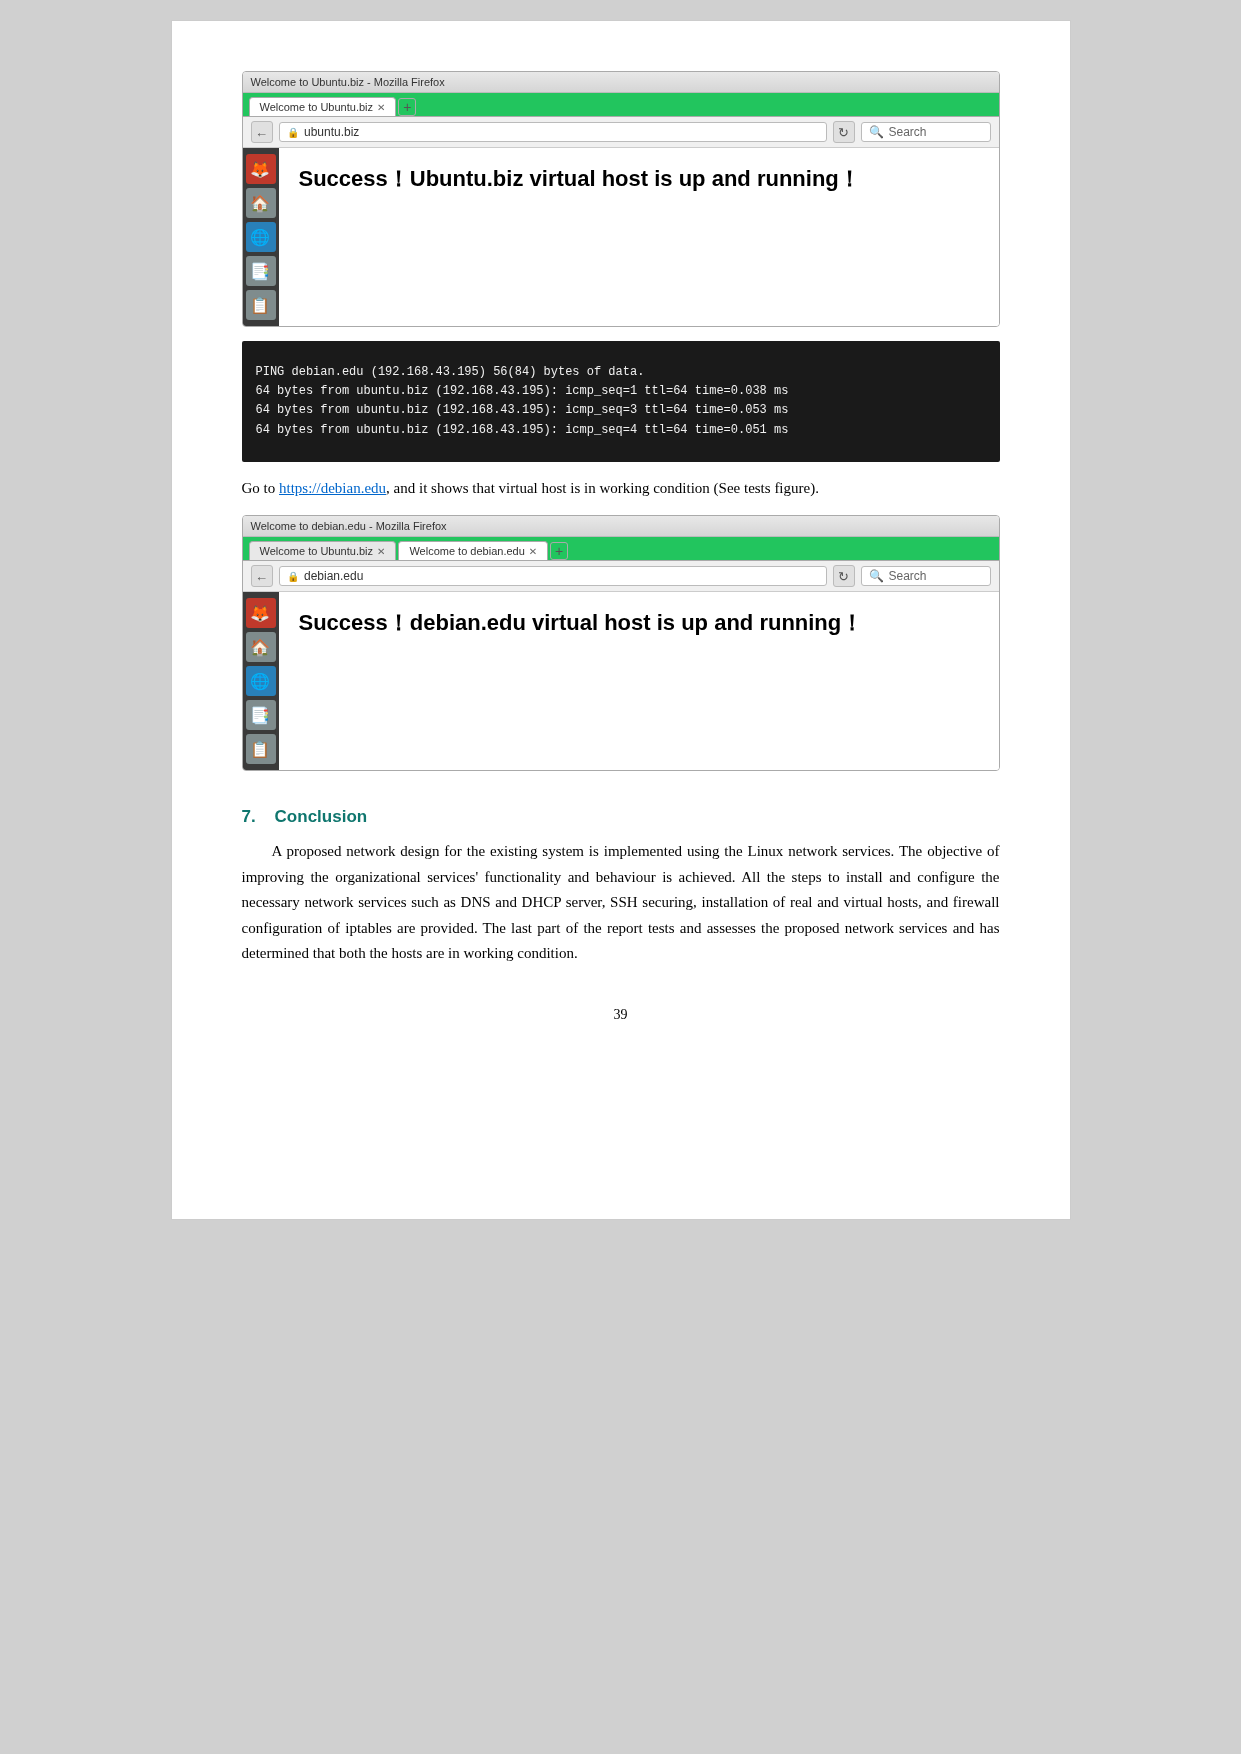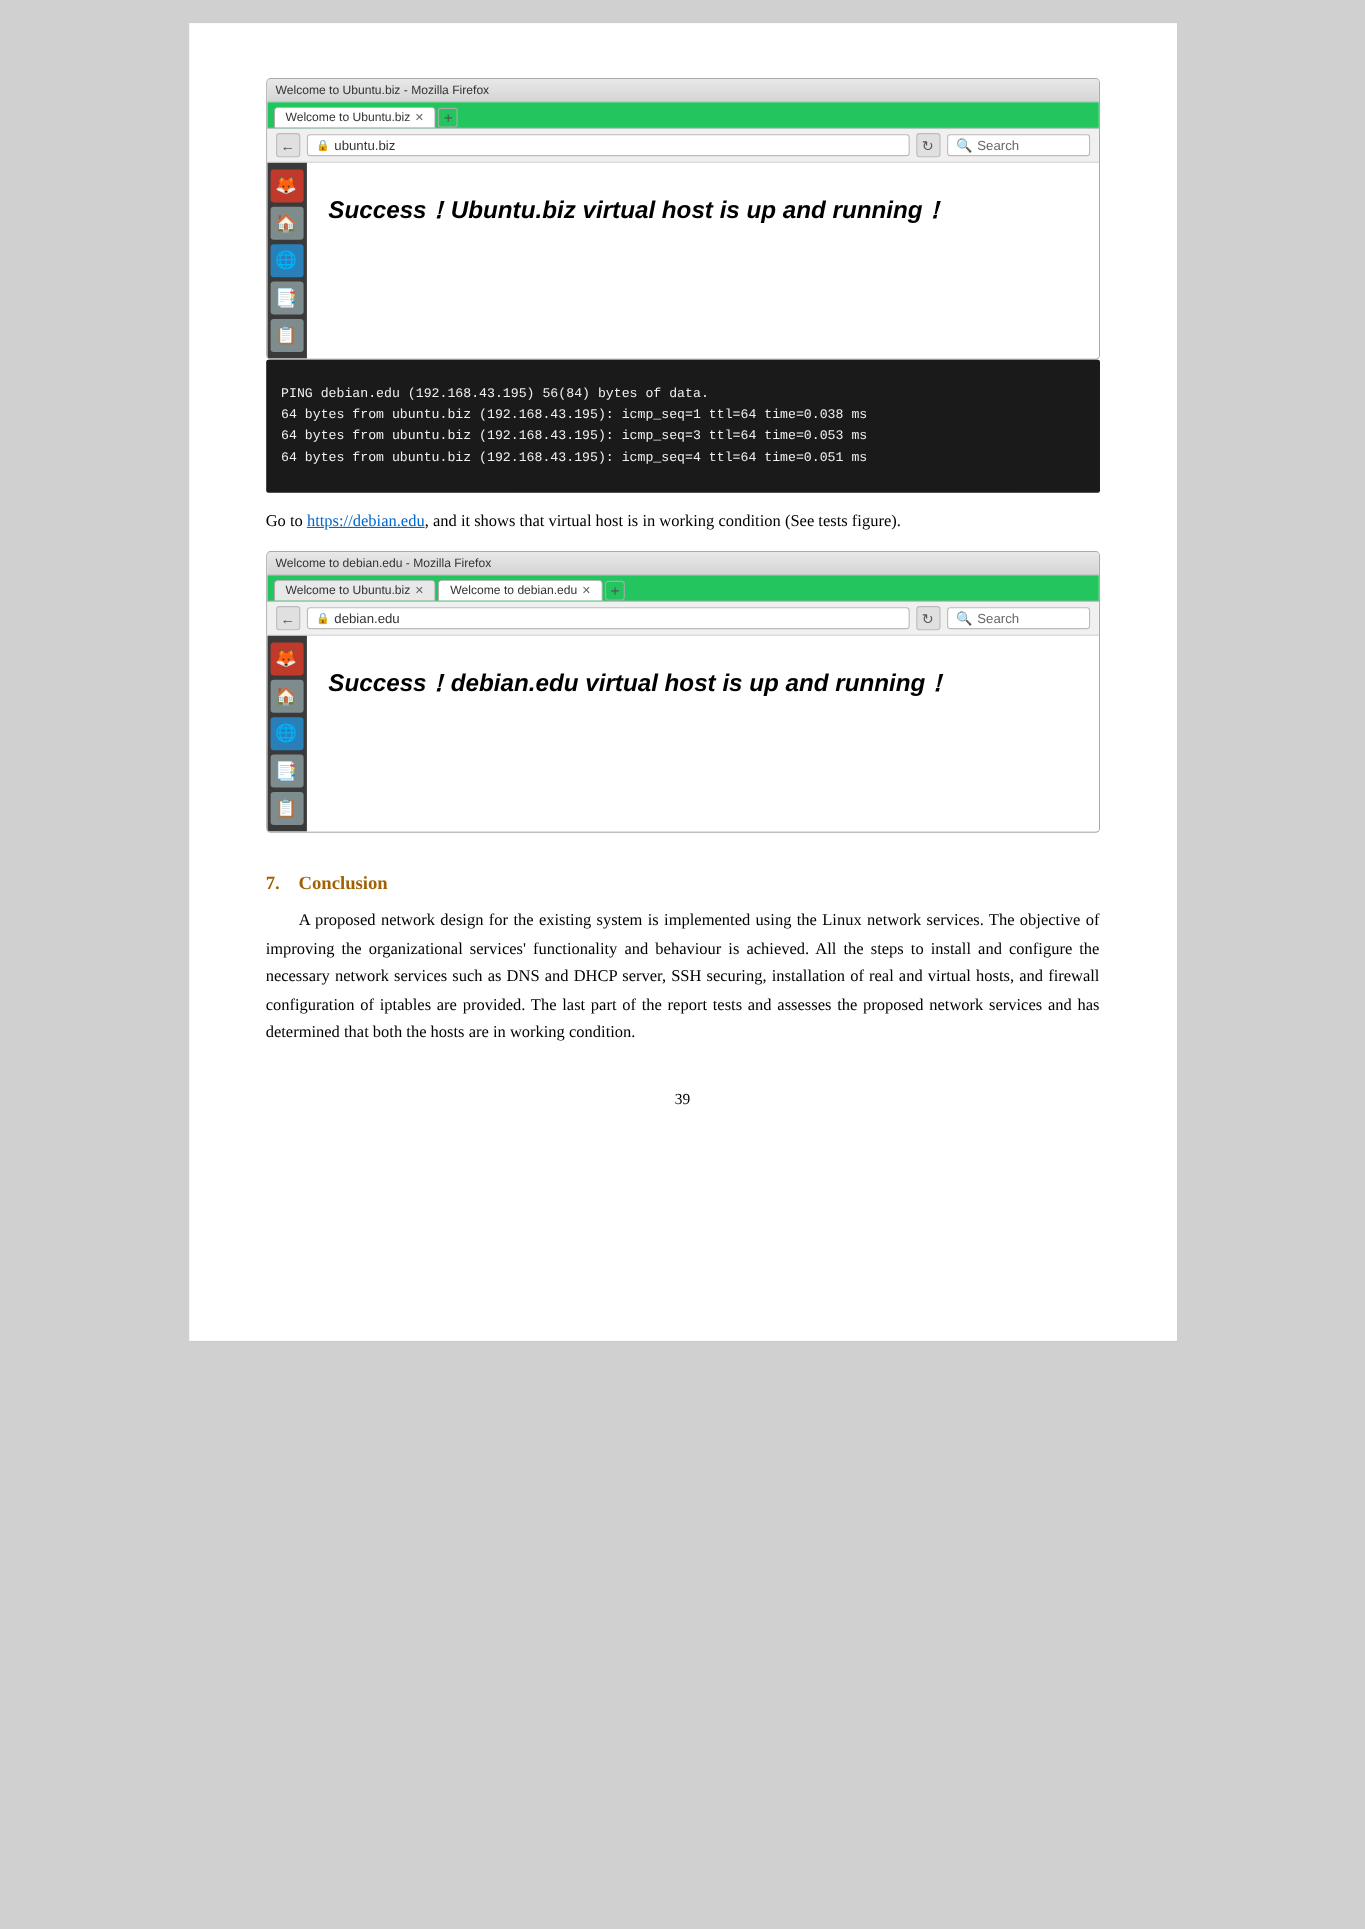--- a/index.html
+++ b/index.html
@@ -19,20 +19,21 @@
       padding: 50px 70px 80px 70px;
       border: 1px solid #ccc;
       position: relative;
     }
 
     
     .browser-window {
       border: 1px solid #aaa;
       border-radius: 4px;
       overflow: hidden;
+      margin-bottom: 14px;
       font-family: Arial, sans-serif;
     }
     .browser-titlebar {
       background: linear-gradient(to bottom, #e8e8e8, #d5d5d5);
       padding: 4px 8px;
       font-size: 11px;
       color: #333;
       border-bottom: 1px solid #bbb;
     }
     .browser-tabs {
@@ -142,22 +143,21 @@
       align-items: center;
       justify-content: center;
       color: #fff;
       font-size: 16px;
     }
     .sidebar-icon.orange { background: #c0392b; }
     .sidebar-icon.blue { background: #2980b9; }
     .sidebar-icon.gray { background: #7f8c8d; }
     .browser-content {
       flex: 1;
-      padding: 28px 20px;
-      font-style: italic;
+      padding: 16px 20px;
     }
     .success-heading {
       font-family: Arial, sans-serif;
       font-size: 22px;
       font-weight: bold;
       color: #000;
       margin: 0;
     }
 
     
@@ -182,24 +182,24 @@
       margin-bottom: 14px;
     }
     .body-text a {
       color: #0066cc;
       text-decoration: underline;
       margin-top: 20px;
     }
 
     
     .section-heading {
-      font-family: Liberation Serif, serif;
+      font-family: Liberation Sans, sans-serif;
       font-size: 17px;
       font-weight: bold;
-      color: #a16207;
+      color: #0f766e;
       margin: 30px 0 12px 0;
     }
 
     
     .page-number {
       text-align: center;
       font-size: 14px;
       color: #000;
       margin-top: 40px;
     }

